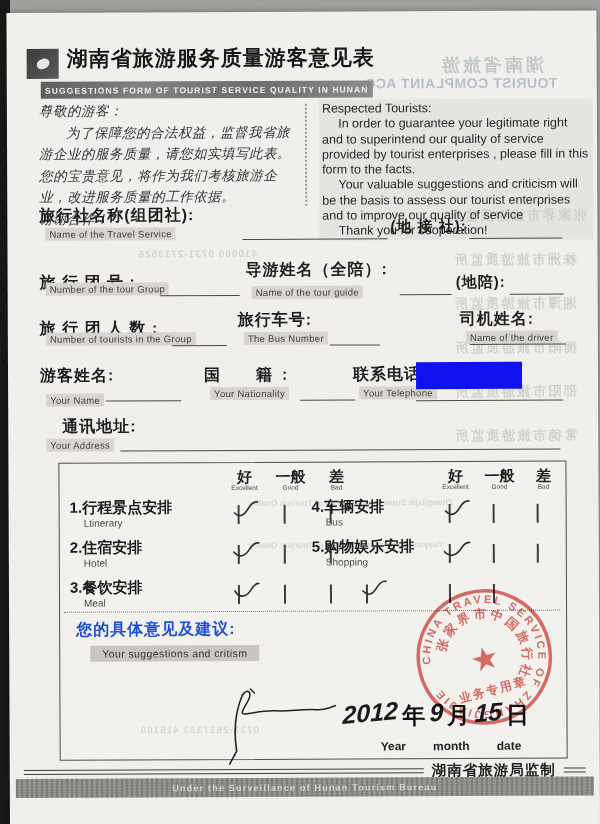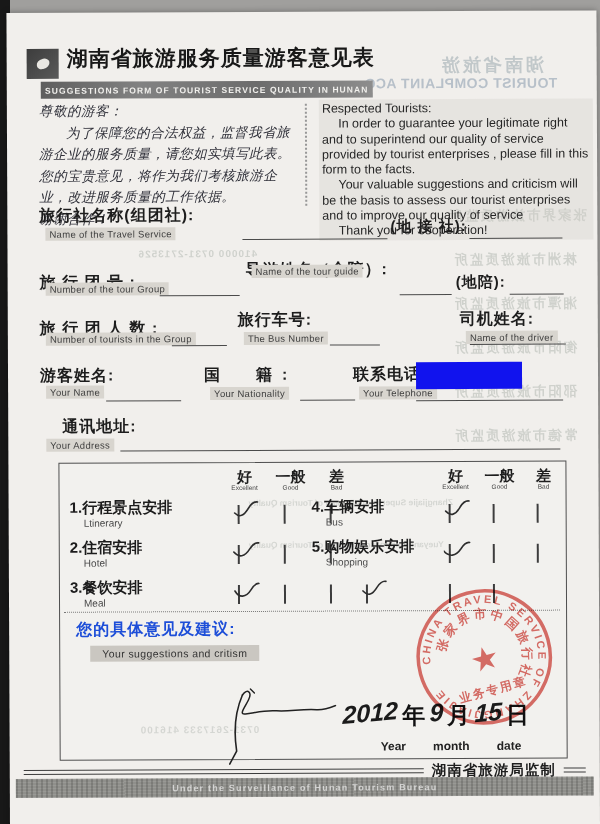--- a/index.html
+++ b/index.html
@@ -120,37 +120,37 @@
     <span class="zh-label" style="left:32px;top:193px;">旅行社名称(组团社):</span>
     <span class="ensub" style="left:38px;top:215px;">Name of the Travel Service</span>
     <div class="uline" style="left:235px;top:227px;width:145px;"></div>
     <span class="zh-label zh-small" style="left:383px;top:206px;">(地 接 社):</span>
     <div class="uline" style="left:462px;top:227px;width:93px;"></div>
 
     <span class="zh-label" style="left:32px;top:260px;">旅 行 团 号 :</span>
     <span class="ensub" style="left:38px;top:270px;">Number of the tour Group</span>
     <div class="uline" style="left:152px;top:283px;width:80px;"></div>
     <span class="zh-label" style="left:238px;top:248px;">导游姓名（全陪）:</span>
-    <span class="ensub" style="left:244px;top:253px;">Name of the tour guide</span>
+    <span class="ensub" style="left:244px;top:274px;">Name of the tour guide</span>
     <div class="uline" style="left:392px;top:283px;width:52px;"></div>
     <span class="zh-label zh-small" style="left:448px;top:262px;">(地陪):</span>
     <div class="uline" style="left:502px;top:283px;width:54px;"></div>
 
     <span class="zh-label" style="left:32px;top:306px;">旅 行 团 人 数 :</span>
     <span class="ensub" style="left:38px;top:320px;">Number of tourists in the Group</span>
     <div class="uline" style="left:164px;top:333px;width:55px;"></div>
     <span class="zh-label" style="left:230px;top:298px;">旅行车号:</span>
     <span class="ensub" style="left:236px;top:320px;">The Bus Number</span>
     <div class="uline" style="left:322px;top:333px;width:50px;"></div>
     <span class="zh-label" style="left:452px;top:298px;">司机姓名:</span>
     <span class="ensub" style="left:458px;top:320px;">Name of the driver</span>
     <div class="uline" style="left:462px;top:333px;width:96px;"></div>
 
     <span class="zh-label" style="left:32px;top:353px;">游客姓名:</span>
-    <span class="ensub" style="left:38px;top:373px;">Your Name</span>
+    <span class="ensub" style="left:38px;top:381px;">Your Name</span>
     <div class="uline" style="left:98px;top:388px;width:75px;"></div>
     <span class="zh-label" style="left:196px;top:353px;letter-spacing:10px;">国　籍:</span>
     <span class="ensub" style="left:202px;top:375px;">Your Nationality</span>
     <div class="uline" style="left:292px;top:388px;width:55px;"></div>
     <span class="zh-label" style="left:345px;top:353px;">联系电话:</span>
     <span class="ensub" style="left:351px;top:375px;">Your Telephone</span>
     <div class="abs redact" style="background: rgb(17, 19, 238);"></div>
     <div class="uline" style="left:408px;top:389px;width:147px;"></div>
 
     <span class="zh-label" style="left:32px;top:404px;margin-left:22px;">通讯地址:</span>

